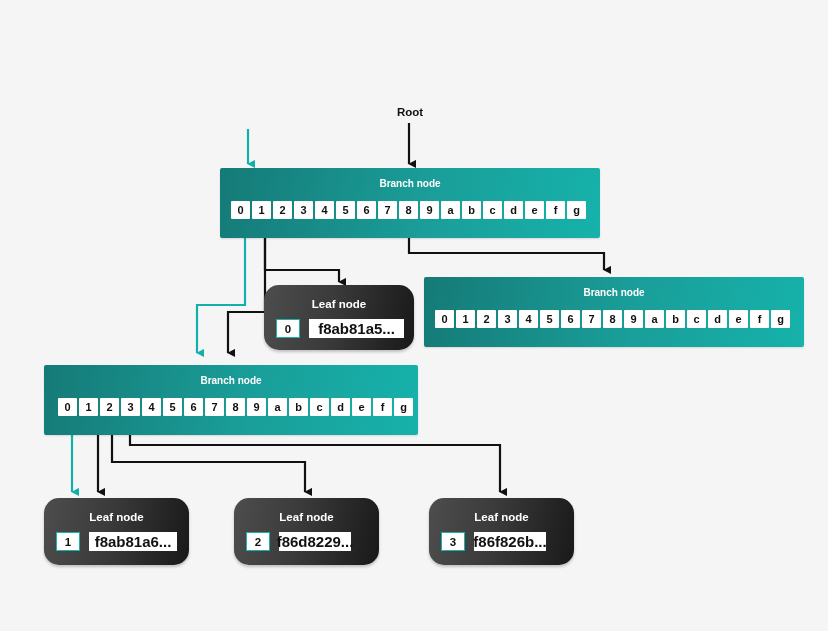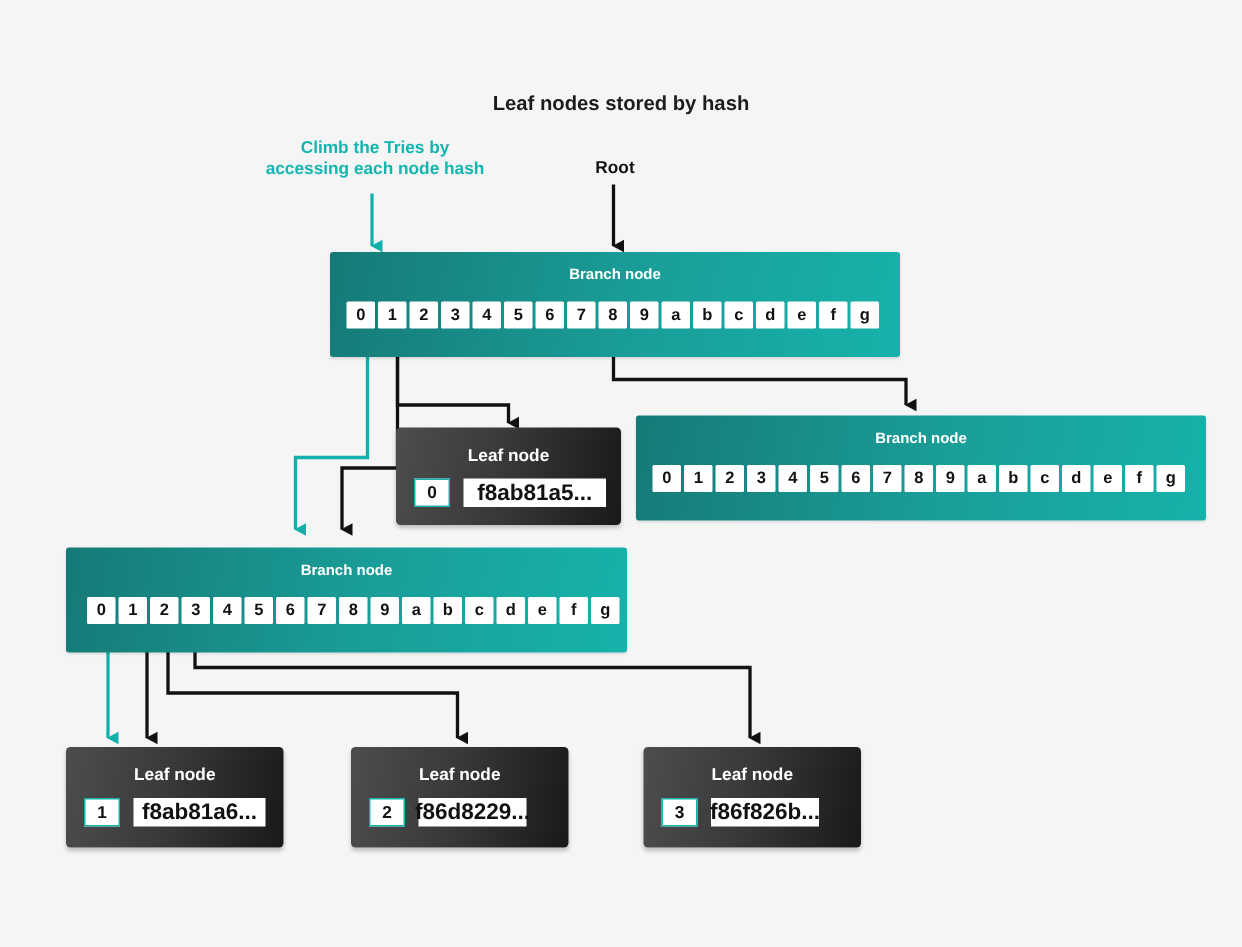--- a/index.html
+++ b/index.html
@@ -97,21 +97,21 @@
     font-weight: bold;
     display: flex;
     align-items: center;
     justify-content: center;
     border-radius: 1px;
   }
 
   .leaf {
     position: absolute;
     background: linear-gradient(100deg, #4d4d4d 0%, #3a3a3a 45%, #191919 100%);
-    border-radius: 3px;
+    border-radius: 15px;
     box-shadow: 0 2px 3px rgba(0,0,0,.22);
   }
   .leaf-title {
     position: absolute;
     left: 0;
     top: 13px;
     width: 100%;
     text-align: center;
     font-size: 11.5px;
     font-weight: bold;
@@ -158,24 +158,21 @@
     width: 828px;
     height: 631px;
     pointer-events: none;
   }
 </style>
 </head>
 <body>
 
 <div id="stage">
 
-  <div class="subtitle">Leaf nodes stored by hash</div>
-
-  <div class="anno anno-climb">Climb the Tries by
-accessing each node hash</div>
+
   <div class="anno anno-root">Root</div>
 
   <svg id="wires" viewBox="0 0 828 631">
     <defs>
       <marker id="ah-black" markerWidth="9" markerHeight="9" refX="4.5" refY="7.6" orient="auto" markerUnits="userSpaceOnUse">
         <path d="M0.4,0.6 L8.6,0.6 L4.5,8.4 Z" fill="#111111"></path>
       </marker>
       <marker id="ah-teal" markerWidth="9" markerHeight="9" refX="4.5" refY="7.6" orient="auto" markerUnits="userSpaceOnUse">
         <path d="M0.4,0.6 L8.6,0.6 L4.5,8.4 Z" fill="#13b0ab"></path>
       </marker>

